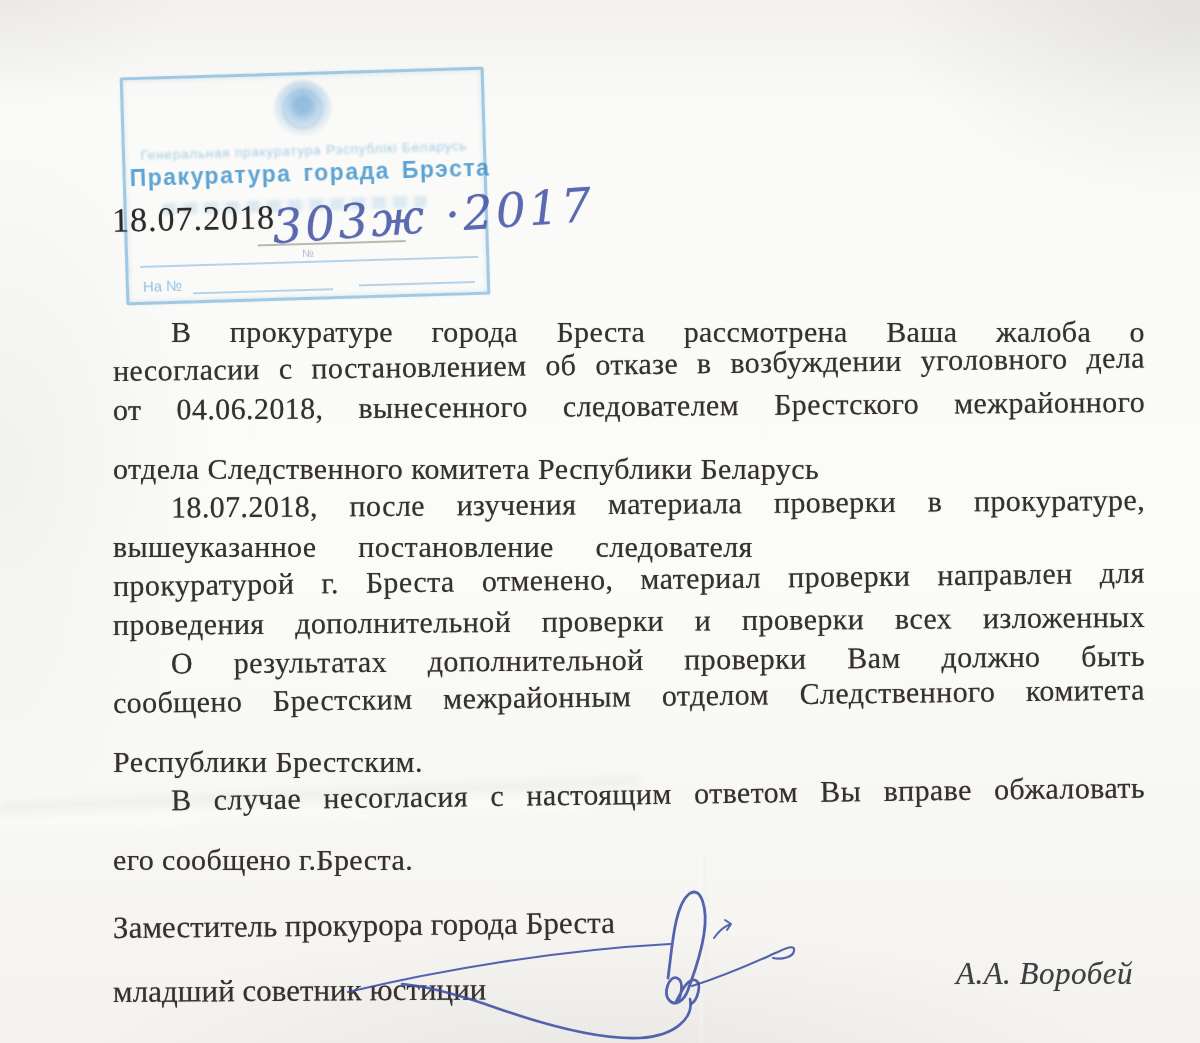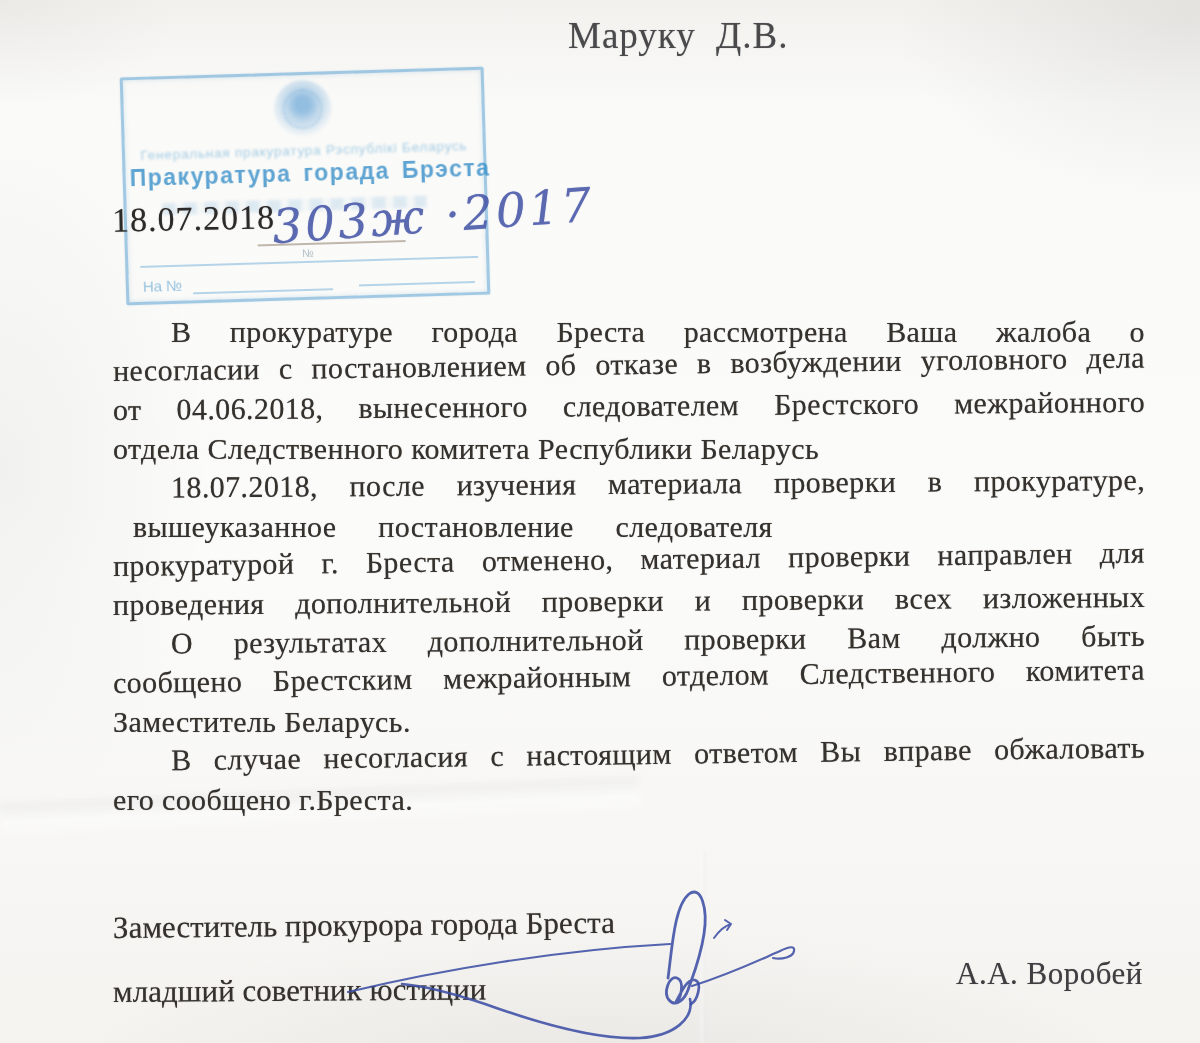--- a/index.html
+++ b/index.html
@@ -63,45 +63,44 @@
   .handnum{position:absolute;left:272px;top:188px;font-size:47px;color:#4656a8;
     font-style:italic;font-family:"DejaVu Serif",serif;letter-spacing:3px;
     transform:rotate(-4deg);opacity:.88;text-shadow:0 0 1px rgba(70,86,168,.6);}
 
   
   .body-text{position:absolute;left:113px;width:1032px;top:312px;
     font-size:30px;line-height:39px;letter-spacing:.4px;
     text-shadow:0 0 .8px rgba(50,46,42,.65);}
   .ln{text-align:justify;text-align-last:justify;transform-origin:0 50%;}
   .ln.first{text-indent:58px;}
-  .ln.last{text-align-last:left;}
-  .ln.short{width:62%;margin-left:20px;}
+  .ln.last{text-align-last:left;margin-top:20px;}
+  .ln.short{width:62%;}
   .t1{transform:rotate(-.75deg);}
   .t2{transform:rotate(-.45deg);}
 
   
   .sig-title1{position:absolute;left:113px;top:910px;font-size:31px;
     transform:rotate(-.6deg);transform-origin:0 50%;text-shadow:0 0 .8px rgba(50,46,42,.6);}
   .sig-title2{position:absolute;left:113px;top:974px;font-size:31px;
     transform:rotate(-.4deg);transform-origin:0 50%;text-shadow:0 0 .8px rgba(50,46,42,.6);}
   .sig-name{position:absolute;left:956px;top:956px;font-size:31px;color:#3f3e41;
-    letter-spacing:.5px;text-shadow:0 0 .8px rgba(63,62,65,.55);}
+    letter-spacing:.5px;text-shadow:0 0 .8px rgba(63,62,65,.55);font-style:italic;}
 
   .signature-svg{position:absolute;left:290px;top:866px;width:520px;height:177px;}
   .signature-svg path{fill:none;stroke:#3d4fa5;stroke-linecap:round;stroke-linejoin:round;opacity:.88;}
 </style>
 </head>
 <body>
 
 <div class="page">
 
   <div class="crease-h"></div>
   <div class="crease-v"></div>
 
-  <div class="addressee">Маруку Д.В.</div>
 
   <div class="stamp">
     <div class="emblem"></div>
     <div class="stamp-org-top">Генеральная пракуратура Рэспублікі Беларусь</div>
     <div class="stamp-org-main">Пракуратура горада Брэста</div>
     <div class="stamp-address"></div>
     <div class="stamp-underline-gray"></div>
     <div class="stamp-no-small">№</div>
     <div class="stamp-line-full"></div>
     <div class="stamp-nano-label">На №</div>
@@ -118,21 +117,21 @@
     <div class="ln t2">от 04.06.2018, вынесенного следователем Брестского межрайонного</div>
     <div class="ln last">отдела Следственного комитета Республики Беларусь</div>
 
     <div class="ln first t2">18.07.2018, после изучения материала проверки в прокуратуре,</div>
     <div class="ln short">вышеуказанное постановление следователя</div>
     <div class="ln t1">прокуратурой г. Бреста отменено, материал проверки направлен для</div>
     <div class="ln t2">проведения дополнительной проверки и проверки всех изложенных</div>
 
     <div class="ln first t2">О результатах дополнительной проверки Вам должно быть</div>
     <div class="ln t1">сообщено Брестским межрайонным отделом Следственного комитета</div>
-    <div class="ln last">Заместитель Беларусь.</div>
+    <div class="ln last">Республики Брестским.</div>
 
     <div class="ln first t1">В случае несогласия с настоящим ответом Вы вправе обжаловать</div>
     <div class="ln last">его сообщено г.Бреста.</div>
   </div>
 
   <div class="sig-title1">Заместитель прокурора города Бреста</div>
   <div class="sig-title2">младший советник юстиции</div>
   <div class="sig-name">А.А. Воробей</div>
 
   <svg class="signature-svg" viewBox="0 0 520 177" aria-hidden="true">

